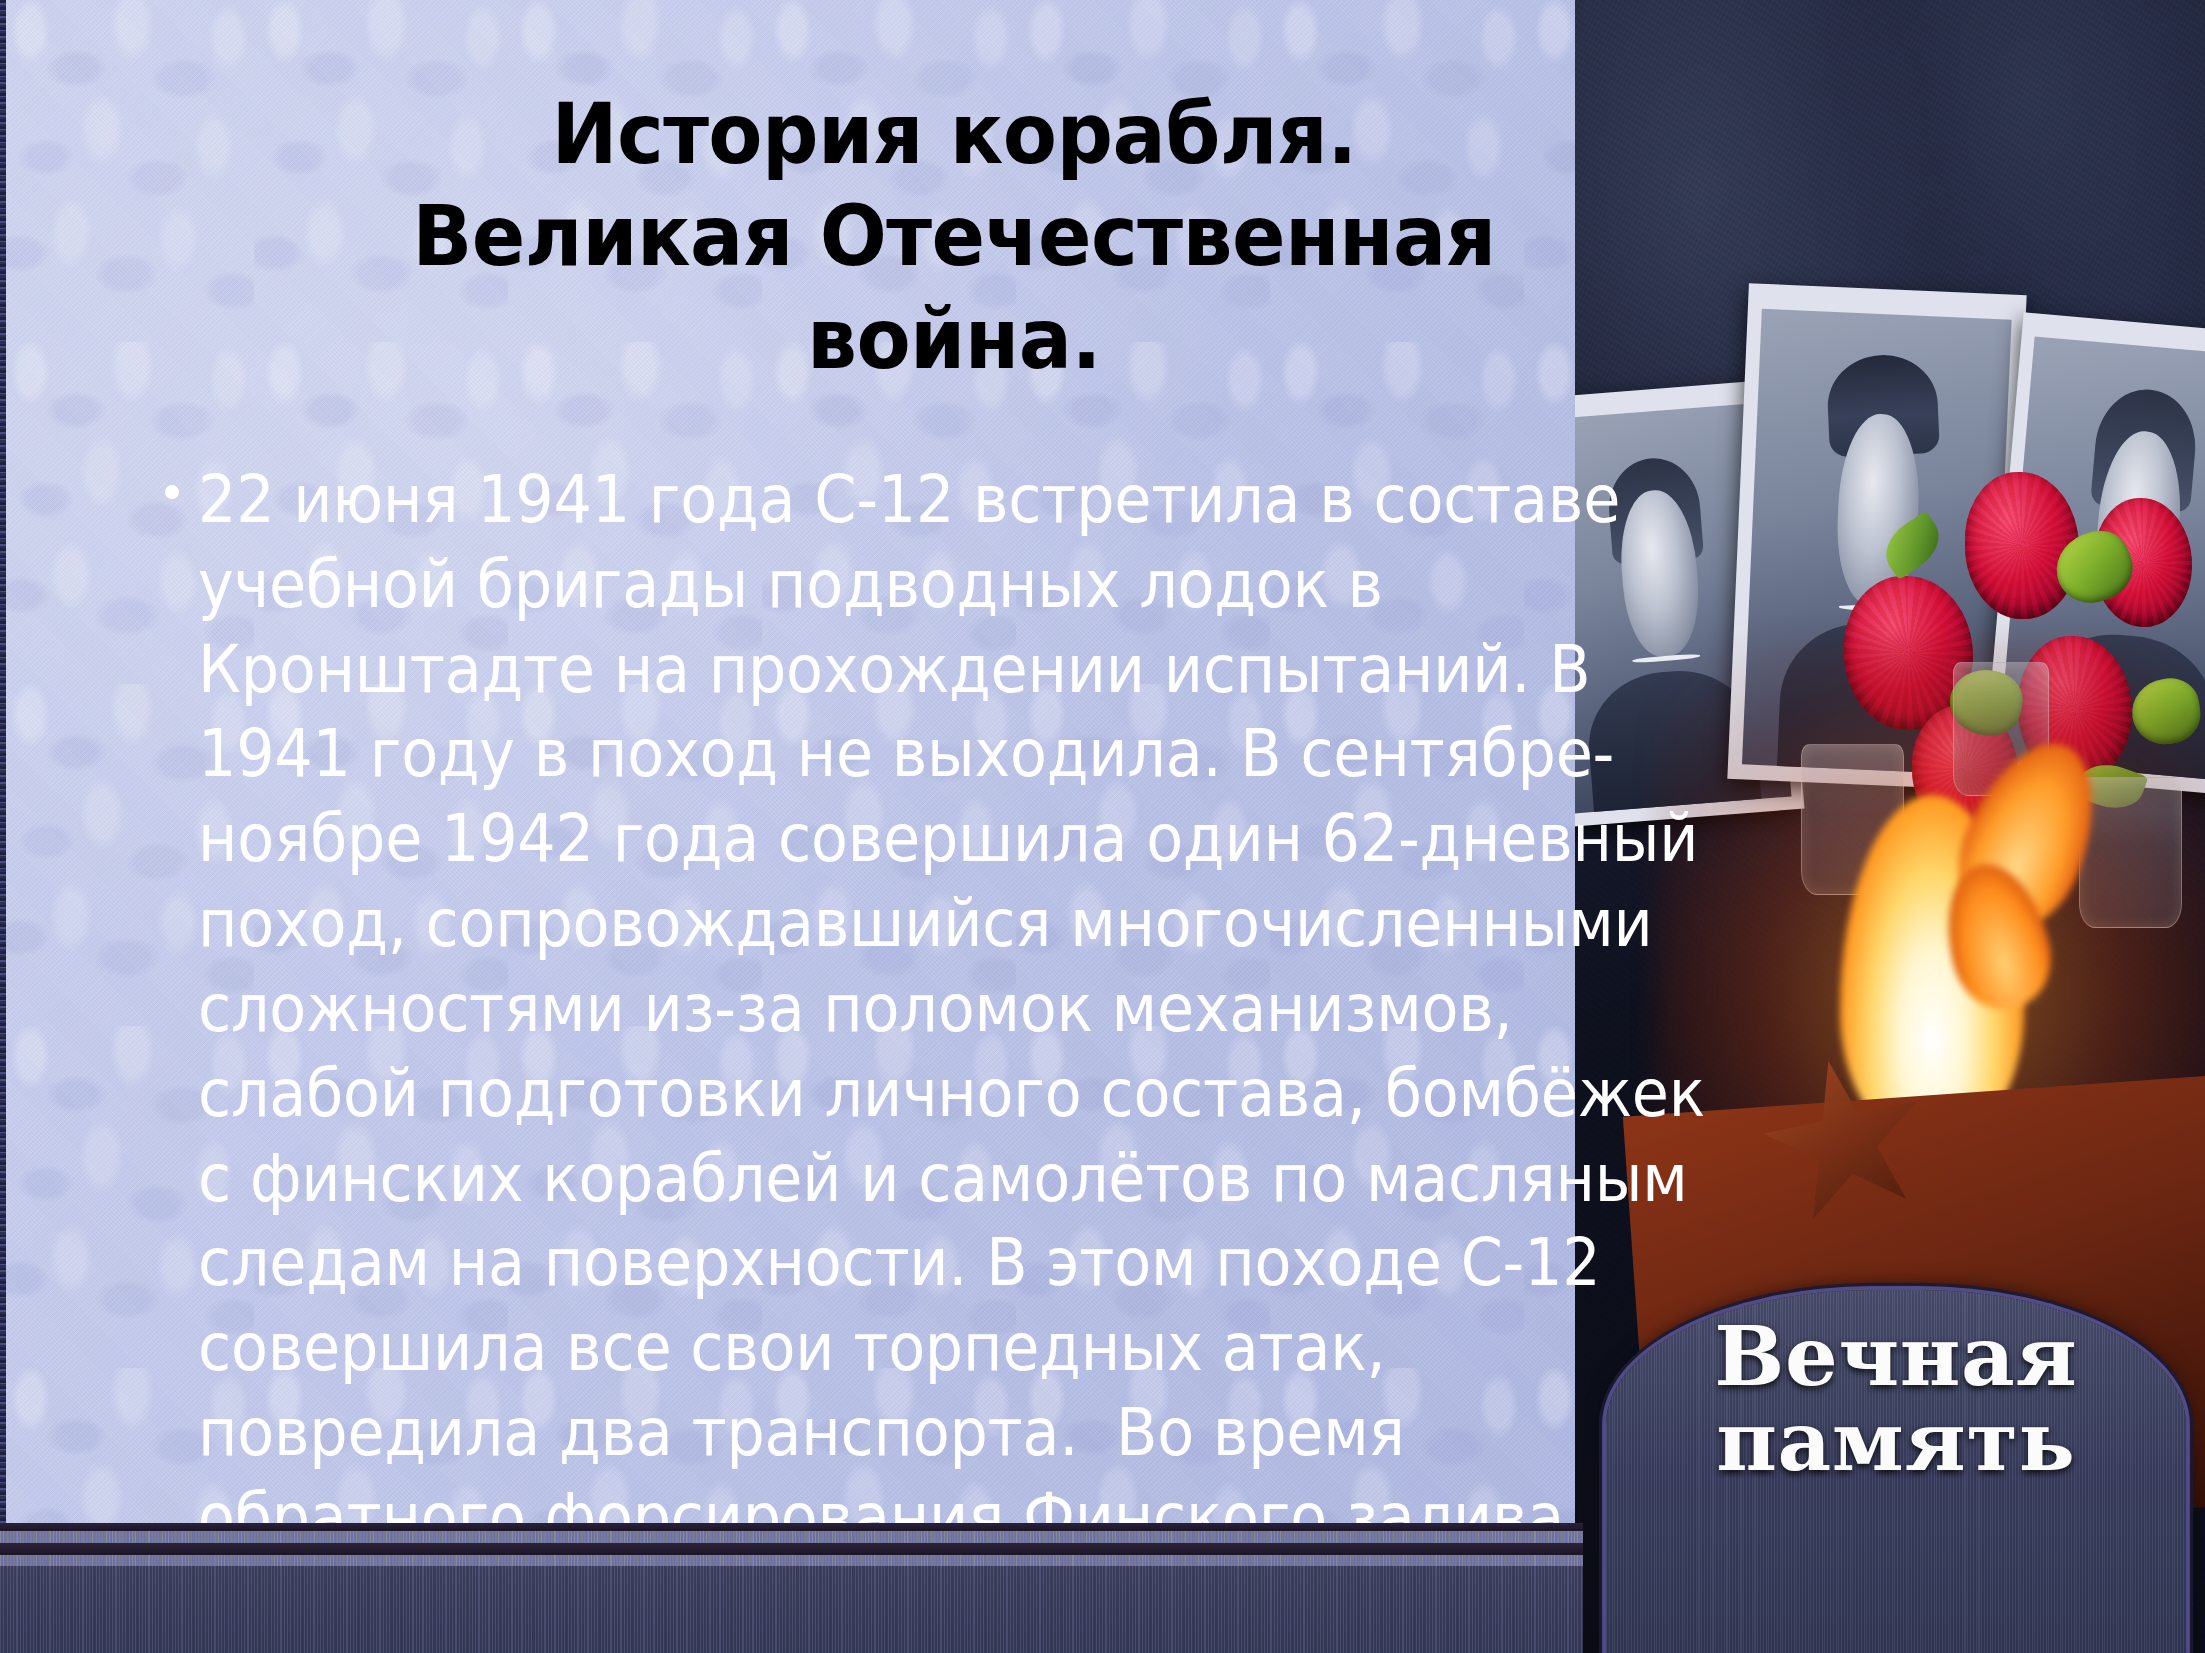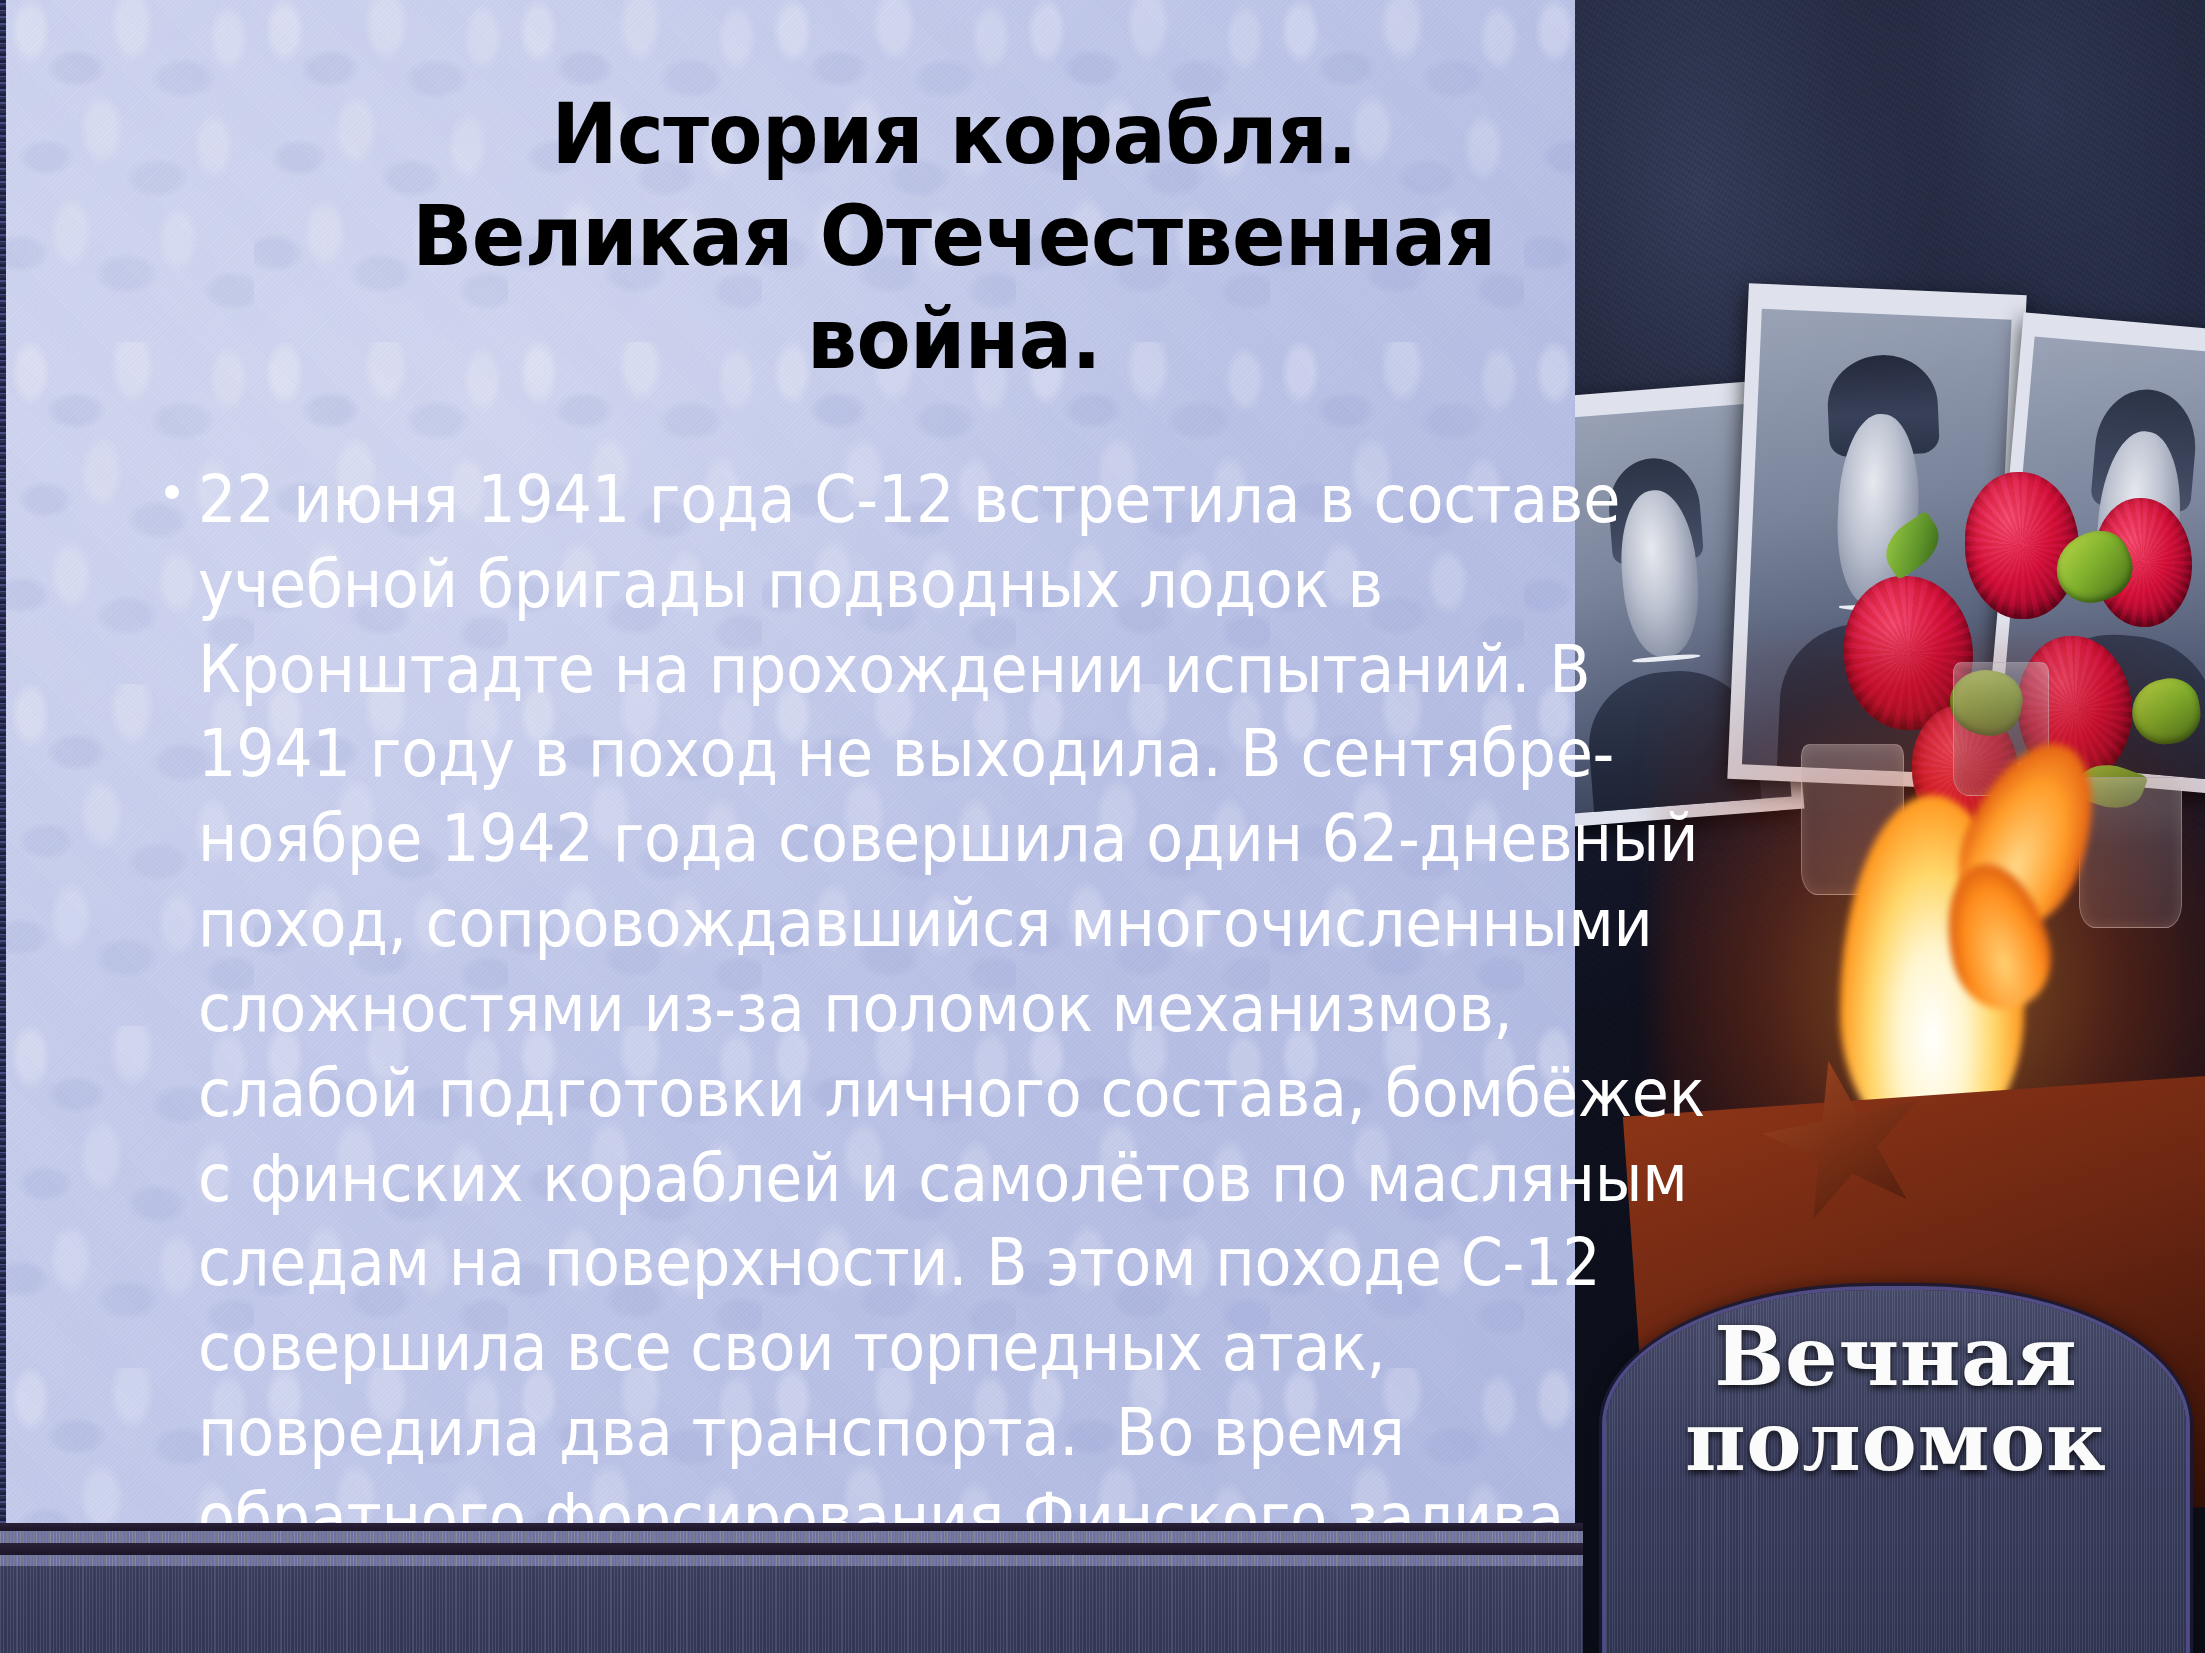--- a/index.html
+++ b/index.html
@@ -377,21 +377,21 @@
       <div class="ember-glow"></div>
       <div class="flame flame-core"></div>
       <div class="flame flame-b"></div>
       <div class="flame flame-c"></div>
     </div>
     <div class="star-slab" style="left:10%; top:66%; width:110%; height:26%;"></div>
     <div class="star"></div>
 
     <div class="plaque">
       <div class="plaque-text">Вечная
-поломок</div>
+память</div>
     </div>
   </div>
 
   <div class="panel"></div>
   <div class="left-edge"></div>
 
   <div class="title">История корабля.
 Великая Отечественная
 война.</div>
 

